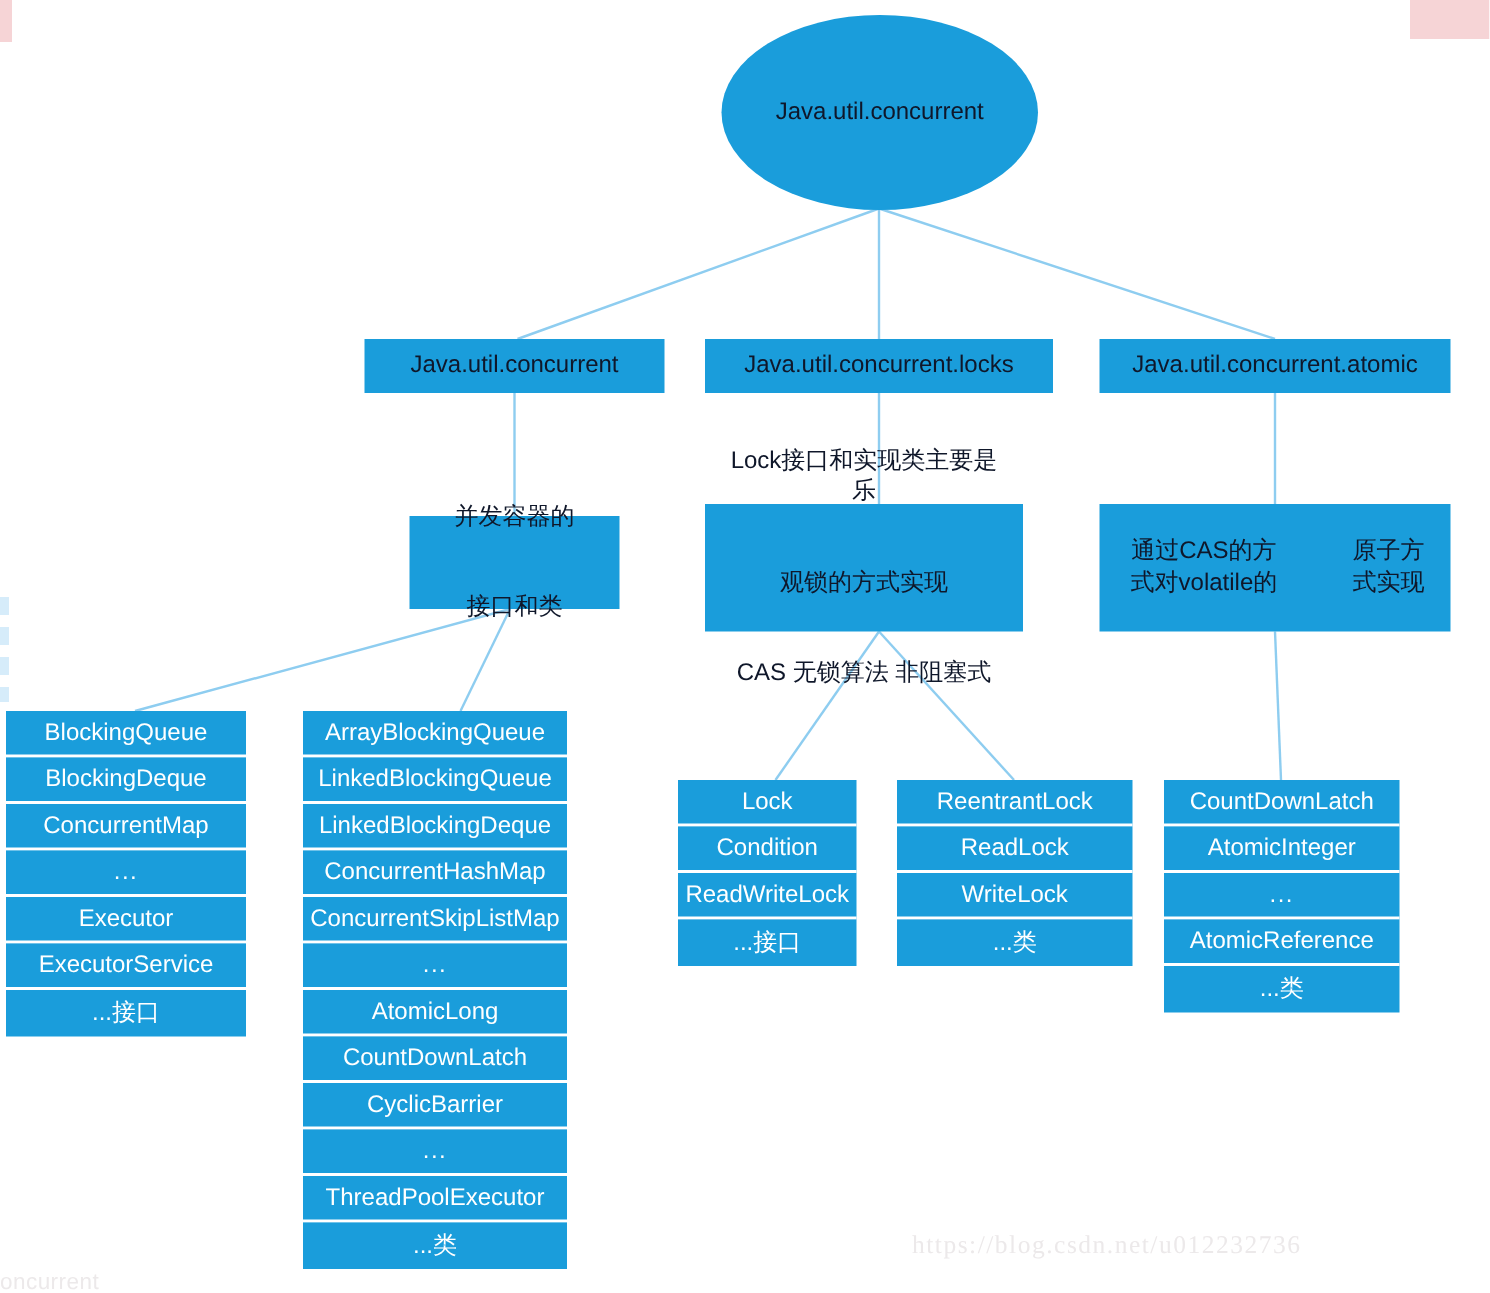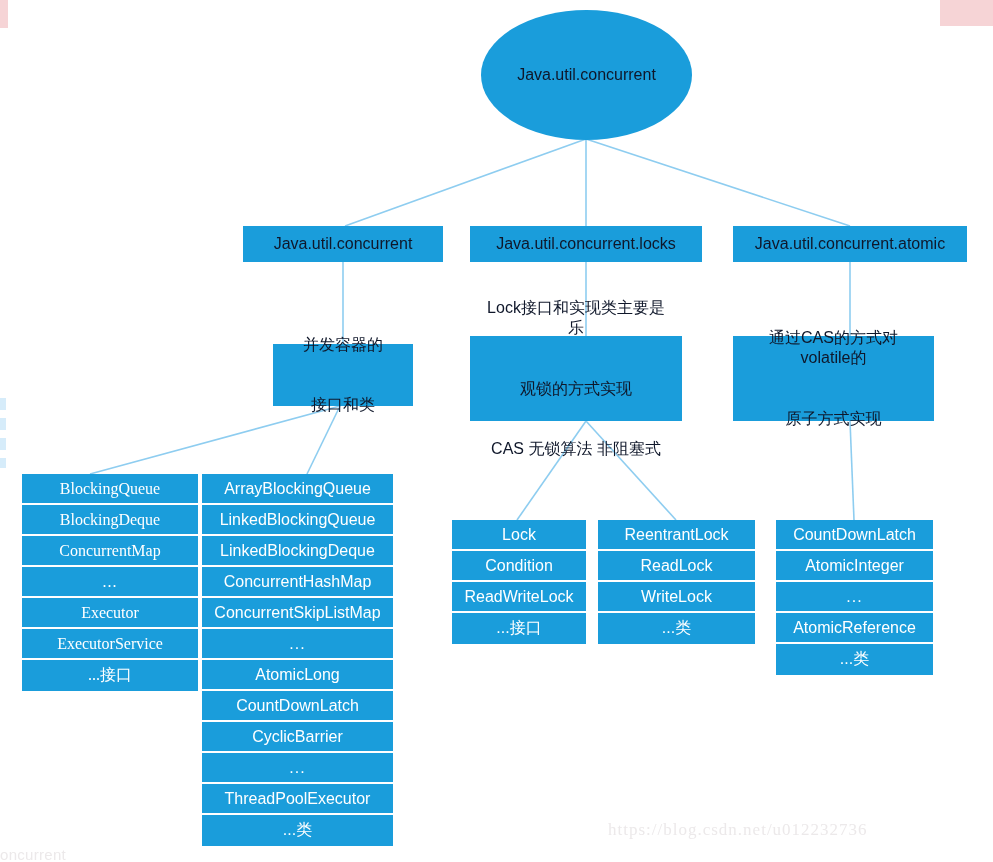--- a/index.html
+++ b/index.html
@@ -115,51 +115,51 @@
     <span>并发容器的</span>
     <span>接口和类</span>
   </div>
 
   <div class="node desc" style="left:470px;top:336px;width:212px;height:85px;flex-direction:column;">
     <span>Lock接口和实现类主要是乐</span>
     <span>观锁的方式实现</span>
     <span>CAS 无锁算法 非阻塞式</span>
   </div>
 
-  <div class="node desc" style="left:733px;top:336px;width:201px;height:85px;flex-direction:column;">
+  <div class="node desc" style="left:733px;top:336px;width:234px;height:85px;flex-direction:row;">
     <span>通过CAS的方式对volatile的</span>
     <span>原子方式实现</span>
   </div>
 
-  <div class="stack" style="left:22px;top:474px;width:176px;font-family:Liberation Serif, serif;">
+  <div class="stack" style="left:4px;top:474px;width:160px;">
       <div class="cell">BlockingQueue</div>
       <div class="cell">BlockingDeque</div>
       <div class="cell">ConcurrentMap</div>
       <div class="cell dots">...</div>
       <div class="cell">Executor</div>
       <div class="cell">ExecutorService</div>
       <div class="cell">...接口</div>
     </div>
 
-  <div class="stack" style="left:202px;top:474px;width:191px;">
+  <div class="stack" style="left:202px;top:474px;width:176px;">
       <div class="cell">ArrayBlockingQueue</div>
       <div class="cell">LinkedBlockingQueue</div>
       <div class="cell">LinkedBlockingDeque</div>
       <div class="cell">ConcurrentHashMap</div>
       <div class="cell">ConcurrentSkipListMap</div>
       <div class="cell dots">...</div>
       <div class="cell">AtomicLong</div>
       <div class="cell">CountDownLatch</div>
       <div class="cell">CyclicBarrier</div>
       <div class="cell dots">...</div>
       <div class="cell">ThreadPoolExecutor</div>
       <div class="cell">...类</div>
     </div>
 
-  <div class="stack" style="left:452px;top:520px;width:134px;">
+  <div class="stack" style="left:452px;top:520px;width:119px;">
       <div class="cell">Lock</div>
       <div class="cell">Condition</div>
       <div class="cell">ReadWriteLock</div>
       <div class="cell">...接口</div>
     </div>
 
   <div class="stack" style="left:598px;top:520px;width:157px;">
       <div class="cell">ReentrantLock</div>
       <div class="cell">ReadLock</div>
       <div class="cell">WriteLock</div>

